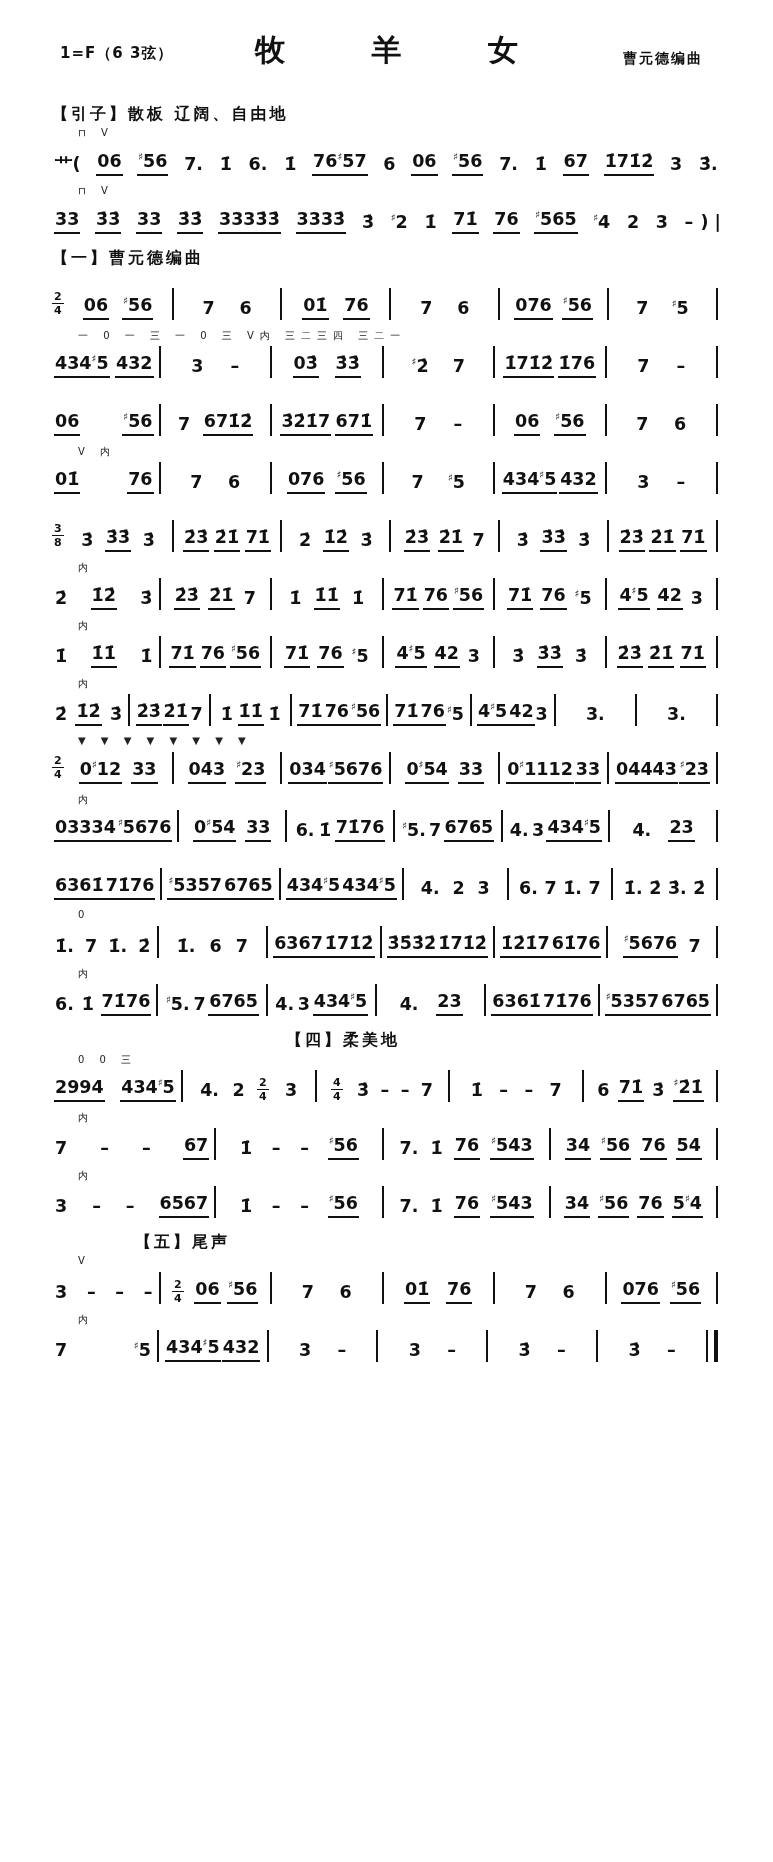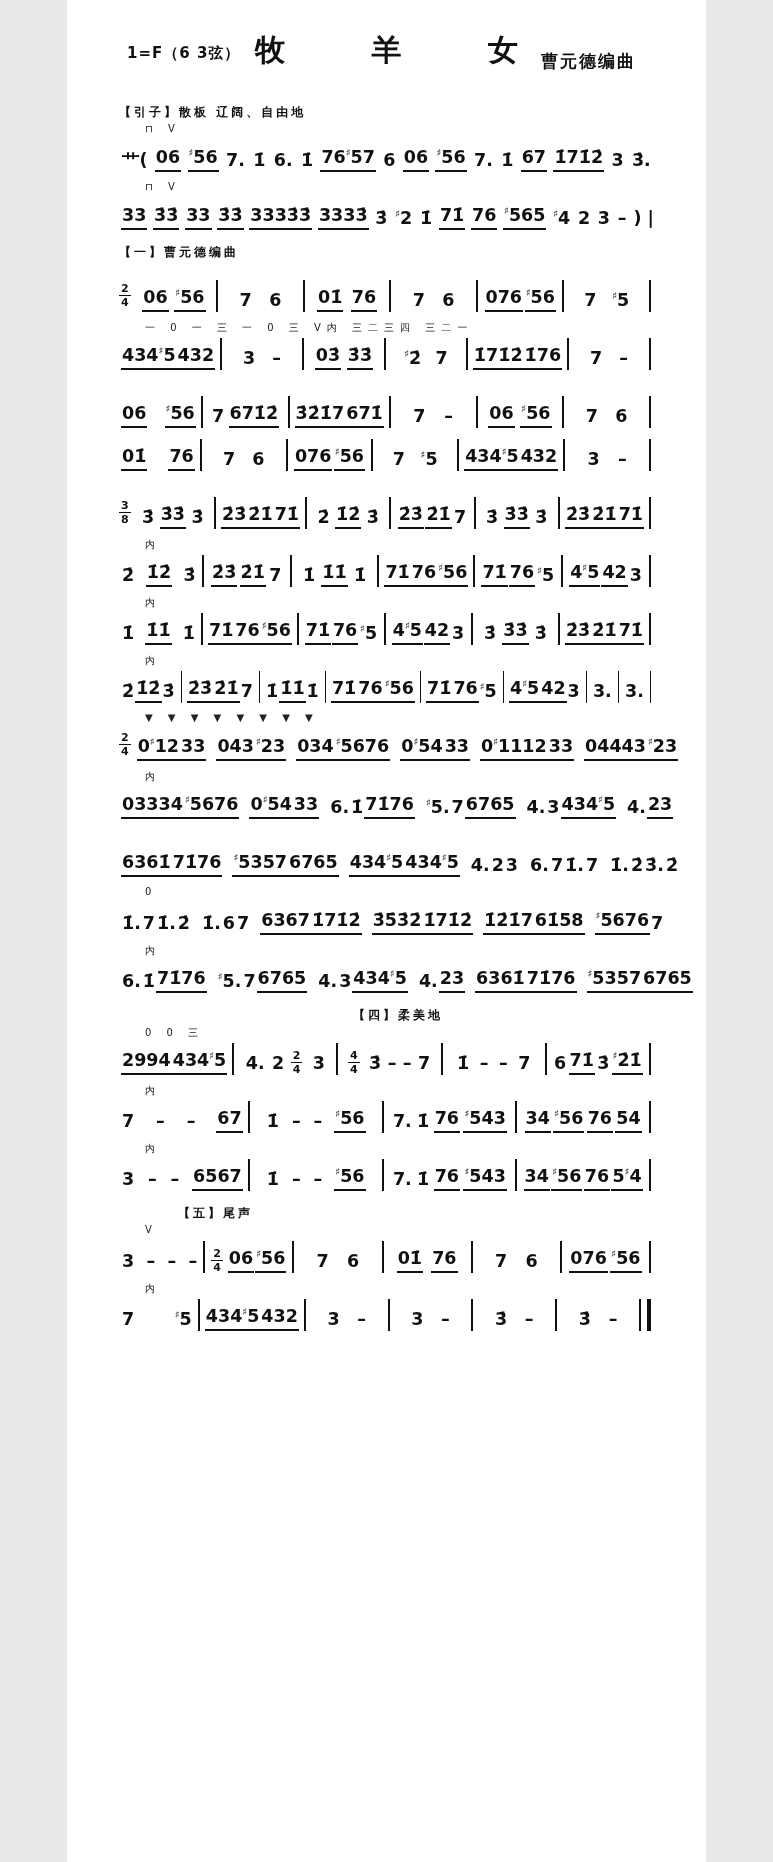--- a/index.html
+++ b/index.html
@@ -1,34 +1,34 @@
 <!DOCTYPE html>
 <html><head>
 <meta charset="utf-8">
 <style>
   html,body{margin:0;padding:0;background:#e8e8e8;}
   .page{
     position:relative;
-    width:639px;
+    width:773px;
     min-height:1862px;
     margin:0 auto;
     background:#ffffff;
     color:#111;
     font-family:"DejaVu Sans", sans-serif;
     box-sizing:border-box;
     padding:18px 52px 30px 52px;
     overflow:hidden;
   }
   
   .header{position:relative;height:64px;margin-top:8px;}
   .key-sig{position:absolute;left:8px;top:18px;font-size:15px;font-weight:bold;letter-spacing:1px;}
   .title{position:absolute;left:0;right:0;top:4px;text-align:center;font-size:30px;font-weight:bold;letter-spacing:38px;text-indent:38px;font-family:"DejaVu Sans",sans-serif;}
-  .composer{position:absolute;right:18px;top:24px;font-size:17px;font-weight:bold;letter-spacing:2px;}
+  .composer{position:absolute;right:18px;top:24px;font-size:14px;font-weight:bold;letter-spacing:2px;}
   
-  .sec-label{font-size:12px;font-weight:bold;margin:14px 0 2px 0;letter-spacing:3px;}
+  .sec-label{font-size:16px;font-weight:bold;margin:14px 0 2px 0;letter-spacing:3px;}
   
   .music-line{margin-bottom:9px;}
   .marks{height:15px;font-size:10px;color:#222;letter-spacing:6px;padding-left:26px;overflow:hidden;}
   .notes{display:flex;align-items:flex-end;min-height:34px;font-weight:bold;font-size:17.5px;line-height:1.25;}
   .bar{flex:1;display:flex;justify-content:space-evenly;align-items:flex-end;padding:0 2px;}
   .bar:first-child{justify-content:space-between;}
   .note{white-space:nowrap;padding:0 1px;}
   .note.beam{border-bottom:2px solid #111;padding-bottom:1px;}
   .note sup{font-size:10px;font-weight:bold;vertical-align:super;line-height:0;}
   .barline{width:2px;align-self:stretch;background:#111;margin:2px 3px 0 3px;min-height:30px;}
@@ -201,20 +201,21 @@
           </span>
           <span class="barline"></span>
           <span class="bar">
             <span class="note">7</span>
             <span class="note">6</span>
           </span>
           <span class="barline"></span>
         </div>
       </div>
       <div class="music-line">
+        <div class="marks">V 内</div>
         <div class="notes">
           <span class="bar">
             <span class="note beam">01̇</span>
             <span class="note beam">76</span>
           </span>
           <span class="barline"></span>
           <span class="bar">
             <span class="note">7</span>
             <span class="note">6</span>
           </span>
@@ -555,21 +556,21 @@
             <span class="note beam">1̇71̇2̇</span>
           </span>
           <span class="barline"></span>
           <span class="bar">
             <span class="note beam">3̇5̇3̇2̇</span>
             <span class="note beam">1̇71̇2̇</span>
           </span>
           <span class="barline"></span>
           <span class="bar">
             <span class="note beam">1̇2̇1̇7</span>
-            <span class="note beam">61̇58</span>
+            <span class="note beam">61̇76</span>
           </span>
           <span class="barline"></span>
           <span class="bar">
             <span class="note beam"><sup>♯</sup>5676</span>
             <span class="note">7</span>
           </span>
           <span class="barline"></span>
         </div>
       </div>
       <div class="music-line">
@@ -715,21 +716,21 @@
           <span class="barline"></span>
           <span class="bar">
             <span class="note beam">34</span>
             <span class="note beam"><sup>♯</sup>56</span>
             <span class="note beam">76</span>
             <span class="note beam">5<sup>♯</sup>4</span>
           </span>
           <span class="barline"></span>
         </div>
       </div>
-      <div class="sec-label" style="margin-left:59px">【五】尾声</div>
+      <div class="sec-label" style="margin-left:83px">【五】尾声</div>
       <div class="music-line">
         <div class="marks">V</div>
         <div class="notes">
           <span class="bar">
             <span class="note">3</span>
             <span class="note">–</span>
             <span class="note">–</span>
             <span class="note">–</span>
           </span>
           <span class="barline"></span>

